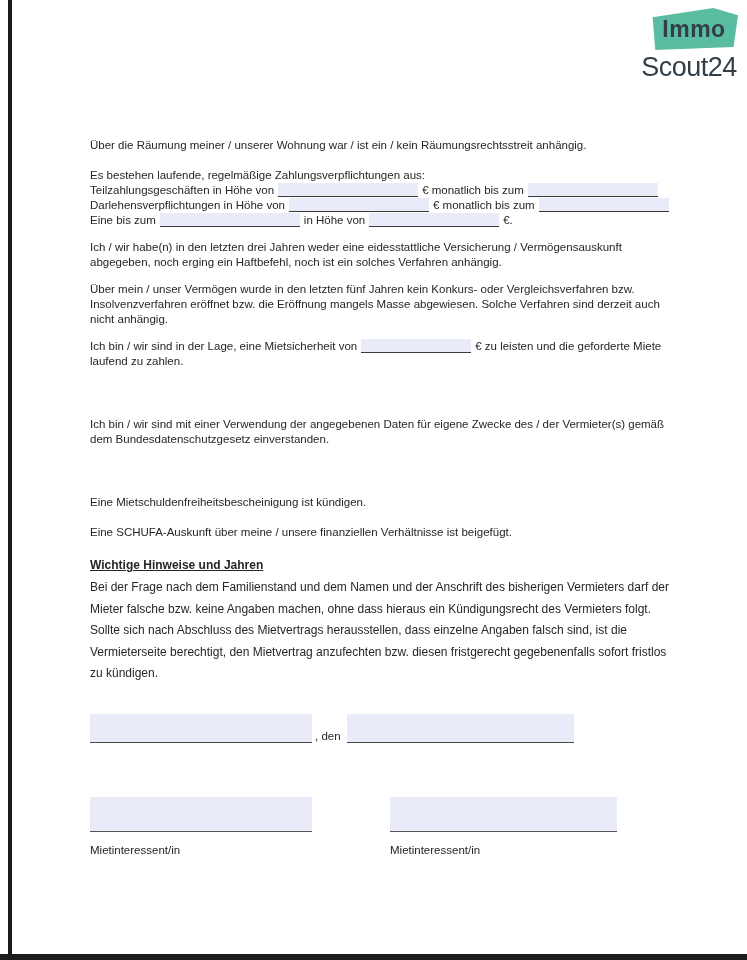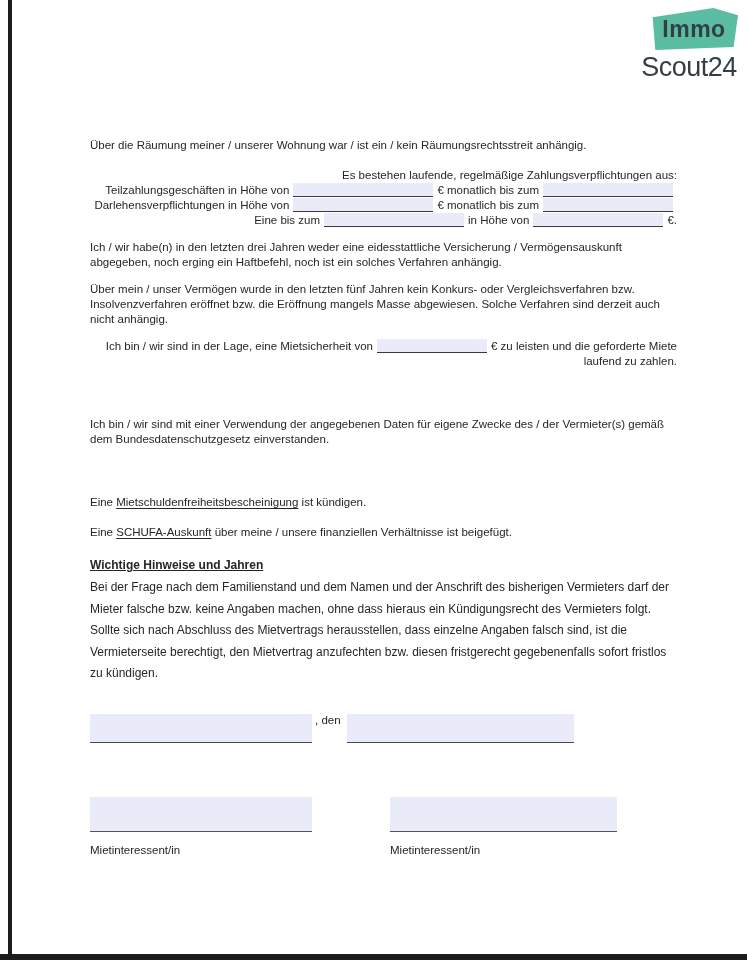--- a/index.html
+++ b/index.html
@@ -17,37 +17,37 @@
     clip-path:polygon(3% 22%, 72% 0%, 100% 17%, 95% 93%, 6% 100%);
     display:flex; align-items:center; justify-content:center; margin-left:10px;
   }
   .logo-badge span { font-size:23px; font-weight:600; color:var(--logo-text); letter-spacing:.5px; }
   .logo-word { font-size:27px; font-weight:500; color:var(--logo-text); letter-spacing:-0.5px; line-height:34px; }
 
   
   .content { position:absolute; left:90px; top:90px; width:587px; }
   .body  { margin:0; font-size:11.5px; line-height:15px; }
   .mb15 { margin-bottom:15px;margin-top:48px; } .mb12 { margin-bottom:12px; }
-  .mb10 { margin-bottom:10px;text-align:right; } .mb17 { margin-bottom:17px; }
+  .mb10 { margin-bottom:10px; } .mb17 { margin-bottom:17px; }
 
-  .fin-line { font-size:11.5px; line-height:15px; white-space:nowrap;text-align:right; }
+  .fin-line { font-size:11.5px; line-height:15px; white-space:nowrap; }
 
   .ifield {
     display:inline-block; height:13px; background:var(--field-highlight);
     border-bottom:1px solid #3a3a3a; vertical-align:-3px; margin:0 4px;
   }
   .w140 { width:140px; } .w130 { width:130px; } .w110 { width:110px; }
 
-  .u { text-decoration:underline; text-underline-offset:2px; }
+  .u { text-underline-offset:2px; }
 
   .hint-head { margin:0 0 4px 0; font-size:12px; font-weight:bold; text-decoration:underline; line-height:16px; }
   .hint { margin:0; font-size:12px; line-height:21.5px; }
 
   
-  .pd-row { display:flex; align-items:flex-start; margin-top:29px; font-size:11.5px; }
+  .pd-row { display:flex; align-items:flex-end; margin-top:29px; font-size:11.5px; }
   .pd-field { height:28px; background:var(--field-highlight); border-bottom:1.5px solid #4a4a4a; }
   .pd-field.place { width:222px; }
   .pd-field.date  { width:227px; }
   .pd-den { margin:0 6px 0 3px; line-height:13px; }
 
   
   .sig-row { display:flex; margin-top:54px; }
   .sig-field { height:34px; background:var(--field-highlight); border-bottom:1.5px solid #555; }
   .sig-field.first  { width:222px; }
   .sig-field.second { width:227px; margin-left:78px; }

